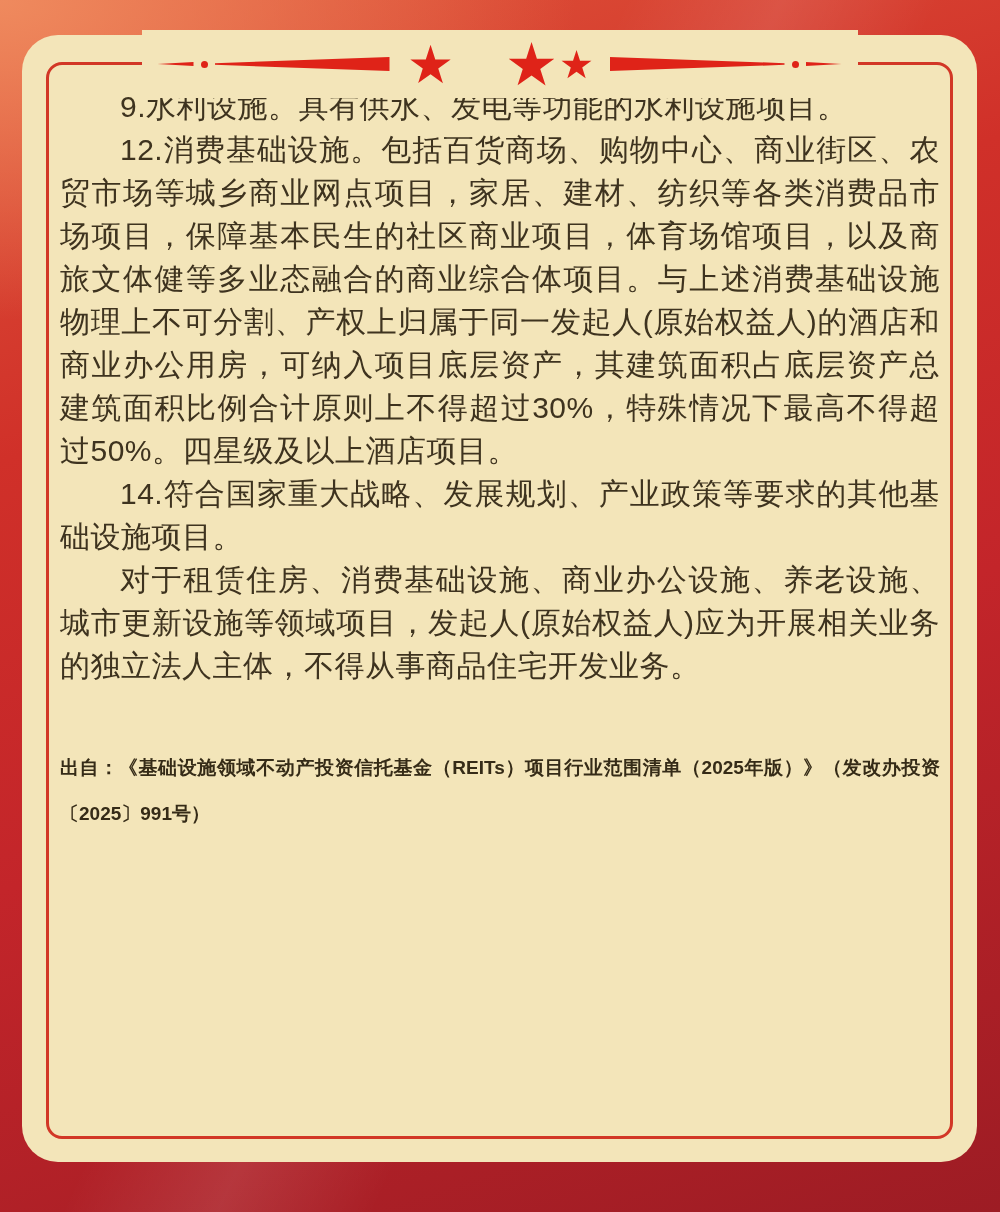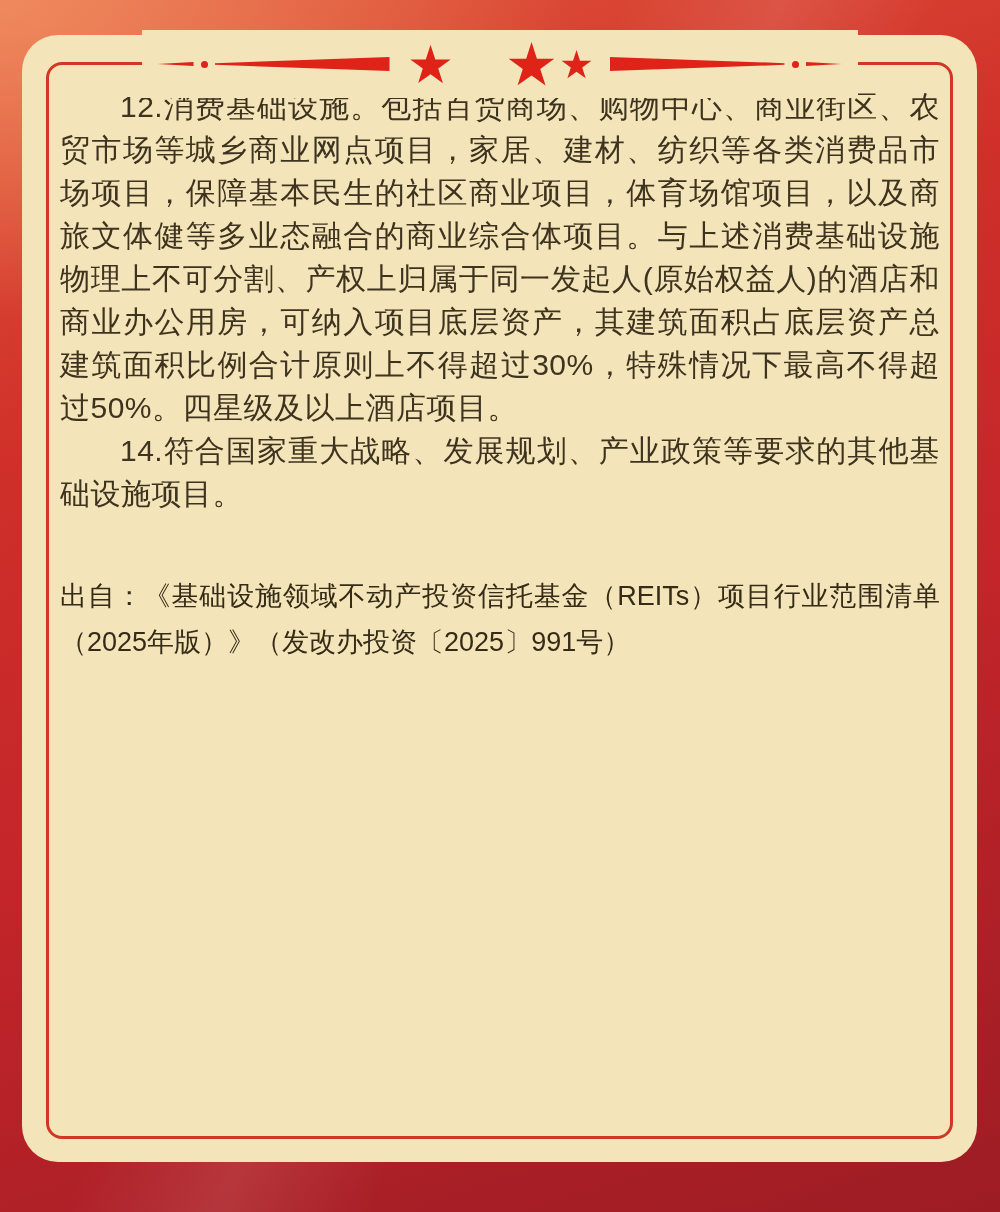--- a/index.html
+++ b/index.html
@@ -48,23 +48,23 @@
     margin:0;
     text-indent:2em;
     font-size:30px;
     line-height:43px;
     letter-spacing:0.5px;
     text-align:justify;
     color:var(--text,#3e331f);
   }
   .citation{
     margin:58px 0 0 0;
-    font-size:27px;
+    font-size:19px;
     line-height:46px;
-    font-weight:normal;
+    font-weight:bold;
     text-align:justify;
     color:var(--text-dark,#352b17);
   }
 </style>
 </head>
 <body>
 
 <div class="panel">
   <div class="inner-border"></div>
 
@@ -74,18 +74,20 @@
     <span class="wedge w-ltr"></span>
     <span class="star s-left">★</span>
     <span class="star s-big">★</span>
     <span class="star s-small">★</span>
     <span class="wedge w-rtl"></span>
     <span class="dot"></span>
     <span class="taper t-right"></span>
   </div>
 
   <div>
+      <p class="para">9.水利设施。具有供水、发电等功能的水利设施项目。</p>
       <p class="para">12.消费基础设施。包括百货商场、购物中心、商业街区、农贸市场等城乡商业网点项目，家居、建材、纺织等各类消费品市场项目，保障基本民生的社区商业项目，体育场馆项目，以及商旅文体健等多业态融合的商业综合体项目。与上述消费基础设施物理上不可分割、产权上归属于同一发起人(原始权益人)的酒店和商业办公用房，可纳入项目底层资产，其建筑面积占底层资产总建筑面积比例合计原则上不得超过30%，特殊情况下最高不得超过50%。四星级及以上酒店项目。</p>
       <p class="para">14.符合国家重大战略、发展规划、产业政策等要求的其他基础设施项目。</p>
+      <p class="para">对于租赁住房、消费基础设施、商业办公设施、养老设施、城市更新设施等领域项目，发起人(原始权益人)应为开展相关业务的独立法人主体，不得从事商品住宅开发业务。</p>
     </div>
 
   <p class="citation">出自：《基础设施领域不动产投资信托基金（REITs）项目行业范围清单（2025年版）》（发改办投资〔2025〕991号）</p>
 </div>
 
 </body></html>

